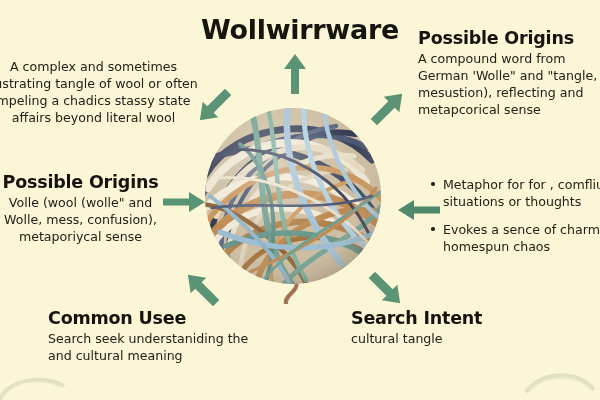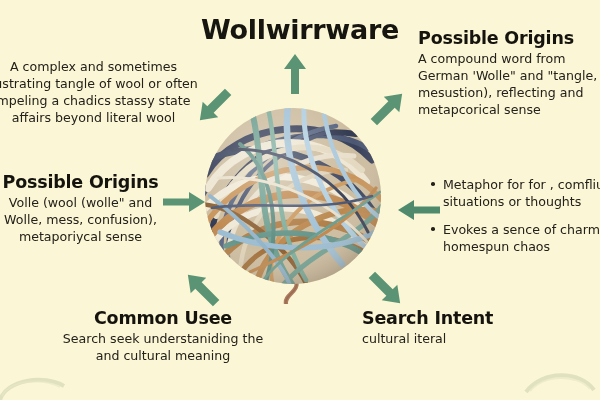--- a/index.html
+++ b/index.html
@@ -64,24 +64,24 @@
     position: absolute;
     left: 1px;
     top: 6px;
     width: 3.6px;
     height: 3.6px;
     background: #23211b;
     border-radius: 50%;
   }
 
   
-  #blk-common-use { left: 48px; top: 308px; width: 230px; text-align: center; }
-
-  
-  #blk-search-intent { left: 362px; top: 308px; width: 210px; text-align: left; }
+  #blk-common-use { left: 48px; top: 308px; width: 230px; }
+
+  
+  #blk-search-intent { left: 351px; top: 308px; width: 210px; text-align: left; }
 
   
   .arrow { position: absolute; }
 
   
   #yarnball {
     position: absolute;
     left: 196px;
     top: 104px;
     width: 200px;
@@ -251,21 +251,21 @@
   </div>
 
   <div class="block" id="blk-common-use">
     <div class="heading">Common Usee</div>
     <div class="body-line">Search seek understaniding the</div>
     <div class="body-line">and cultural meaning</div>
   </div>
 
   <div class="block" id="blk-search-intent">
     <div class="heading">Search Intent</div>
-    <div class="body-line">cultural iteral</div>
+    <div class="body-line">cultural tangle</div>
   </div>
 
   <div class="watermark" id="watermark-left">
     <svg width="72" height="30" viewBox="0 0 72 30" xmlns="http://www.w3.org/2000/svg">
       <path d="M4 28 C 10 8, 48 2, 68 14" fill="none" stroke="#8fa07a" stroke-width="4" opacity="0.8"></path>
       <path d="M6 24 C 13 9, 46 5, 64 15" fill="none" stroke="#b9c5a6" stroke-width="2" opacity="0.7"></path>
     </svg>
   </div>
   <div class="watermark" id="watermark-right">
     <svg width="76" height="32" viewBox="0 0 76 32" xmlns="http://www.w3.org/2000/svg">

